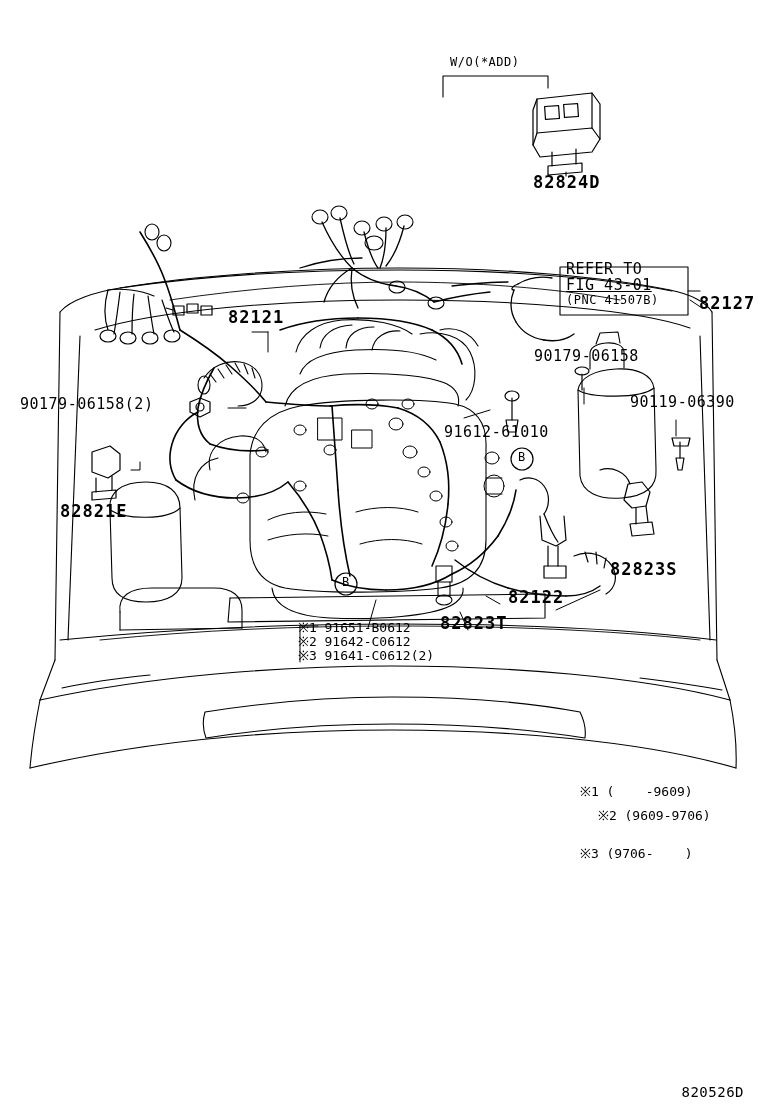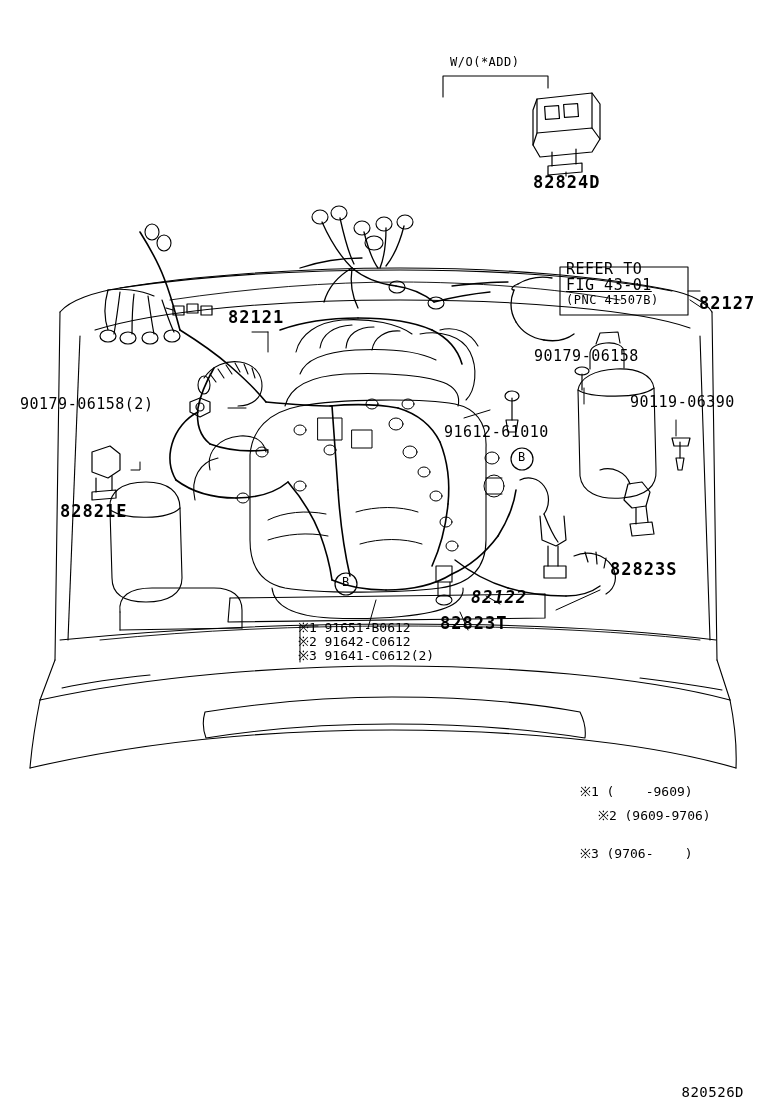--- a/index.html
+++ b/index.html
@@ -350,21 +350,21 @@
   <div class="lbl" style="left:534px; top:348px;">90179-06158</div>
 
   <div class="lbl" style="left:630px; top:394px;">90119-06390</div>
 
   <div class="lbl" style="left:444px; top:396px;margin-top:28px;">91612-61010</div>
 
   <div class="lbl big" style="left:60px; top:502px;">82821E</div>
 
   <div class="lbl big" style="left:610px; top:560px;">82823S</div>
 
-  <div class="lbl big" style="left:471px; top:588px;font-style:italic;">82122</div>
+  <div class="lbl big" style="left:508px; top:588px;">82122</div>
 
   <div class="lbl big" style="left:440px; top:614px;">82823T</div>
 
   <div class="lbl" style="left:566px; top:261px;text-align:center;">REFER TO</div>
   <div class="lbl" style="left:566px; top:277px;text-decoration:underline;">FIG 43-01</div>
   <div class="lbl small" style="left:566px; top:294px;">(PNC 41507B)</div>
 
   <div class="notes" style="left:298px; top:620px;">※1 91651-B0612</div>
   <div class="notes" style="left:298px; top:634px;">※2 91642-C0612</div>
   <div class="notes" style="left:298px; top:648px;">※3 91641-C0612(2)</div>

